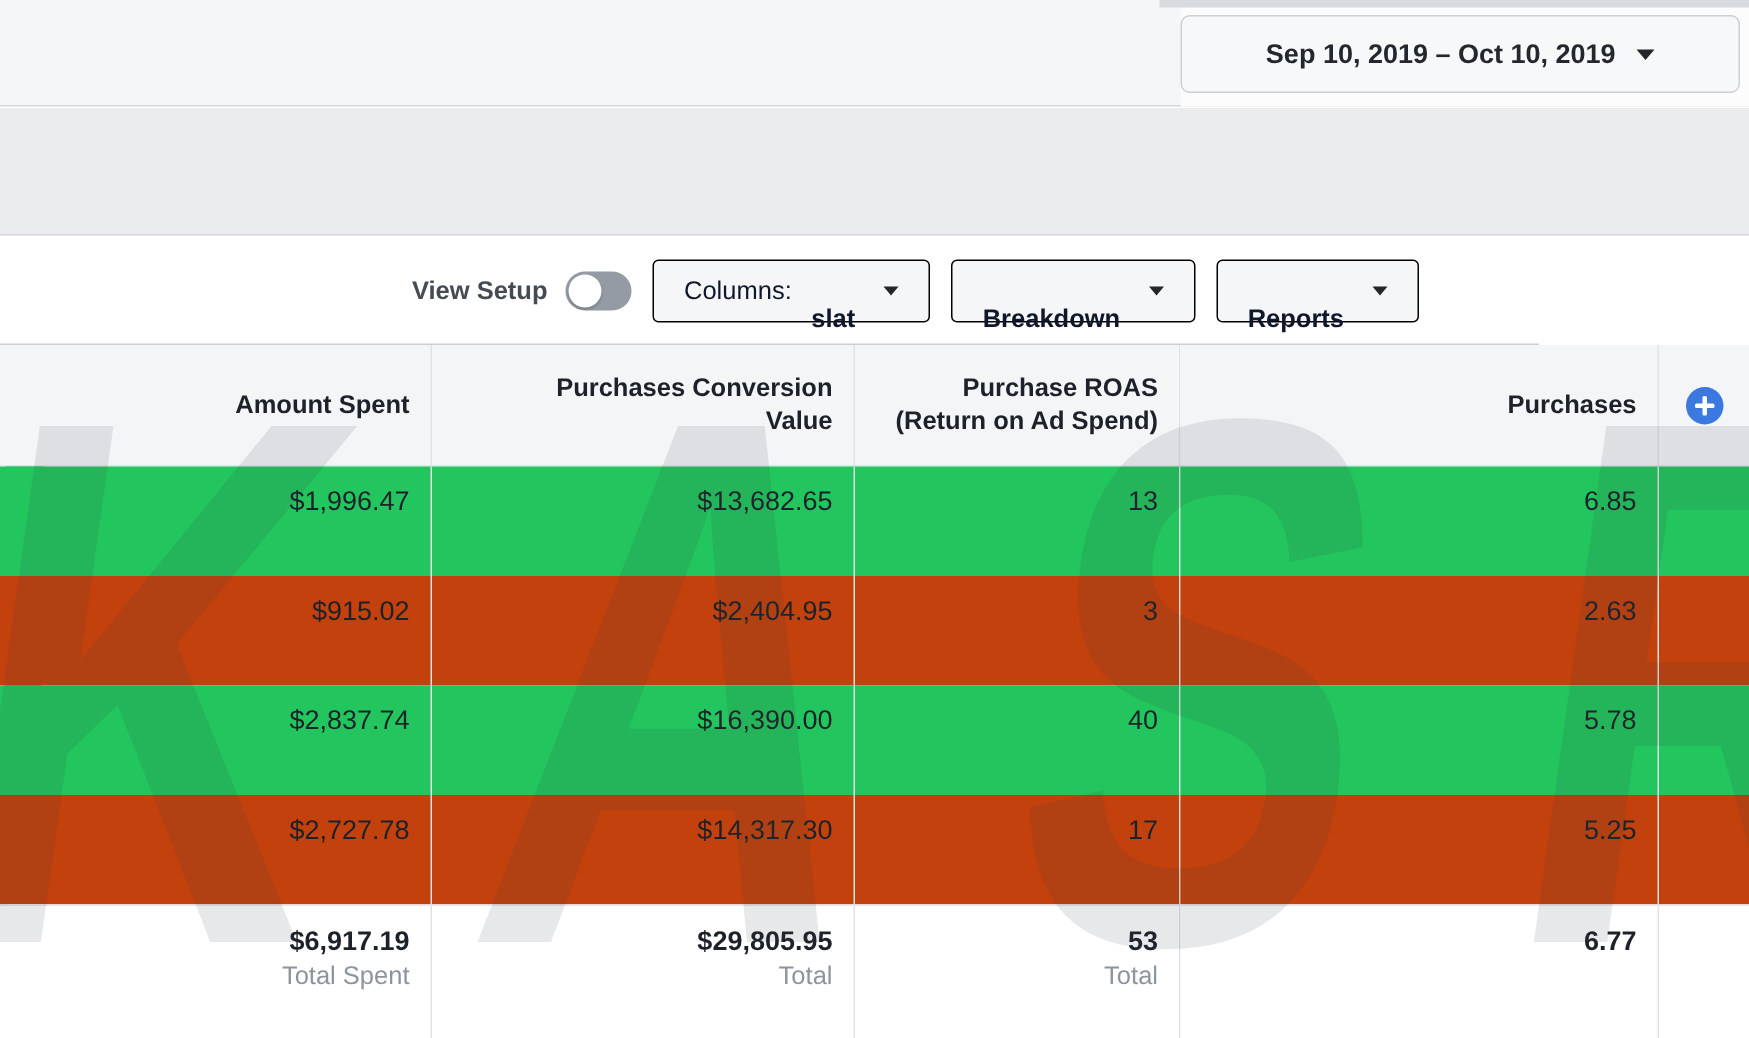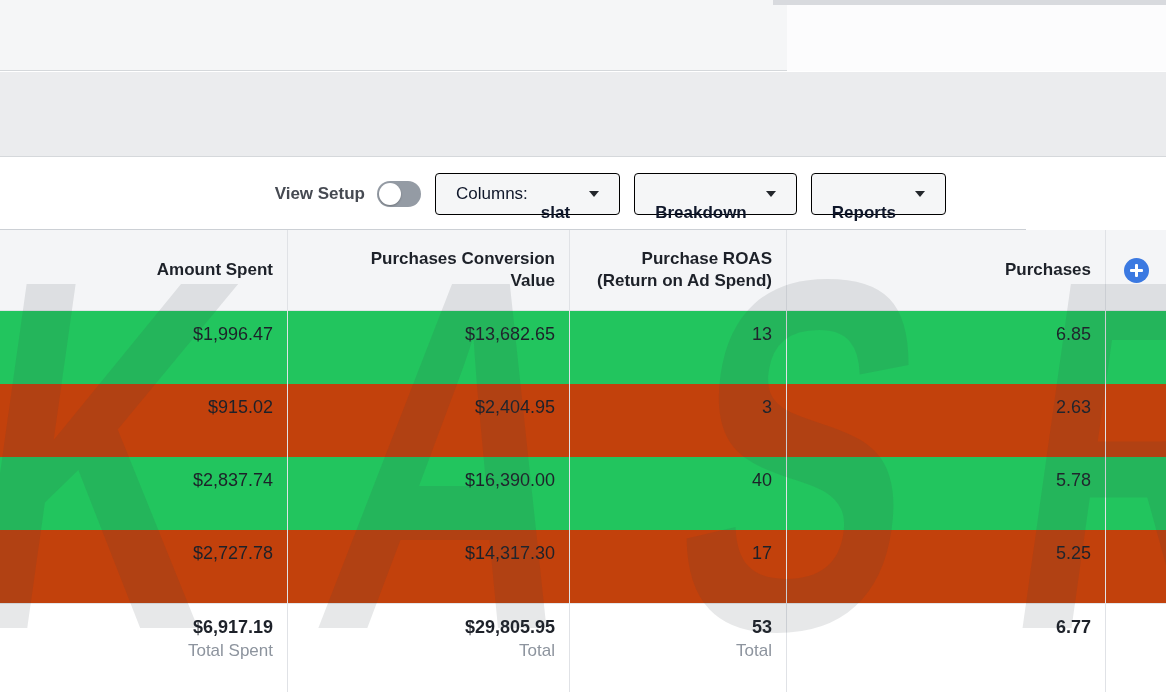--- a/index.html
+++ b/index.html
@@ -81,20 +81,24 @@
     pointer-events:none; }
 </style>
 </head>
 <body>
 
 <div class="screen">
 
   <div class="top-band">
     <div class="top-right-panel"></div>
     <div class="top-strip"></div>
+    <button class="date-btn">
+      <span>Sep 10, 2019 – Oct 10, 2019</span>
+      <span class="caret big"></span>
+    </button>
   </div>
 
   <div class="band2"></div>
 
   <div class="toolbar">
     <span class="view-setup-label">View Setup</span>
     <span class="toggle"></span>
     <button class="tb-btn">
       <span>Columns:</span>
       <span class="bold" style="margin-left:-6px;">slat</span>

